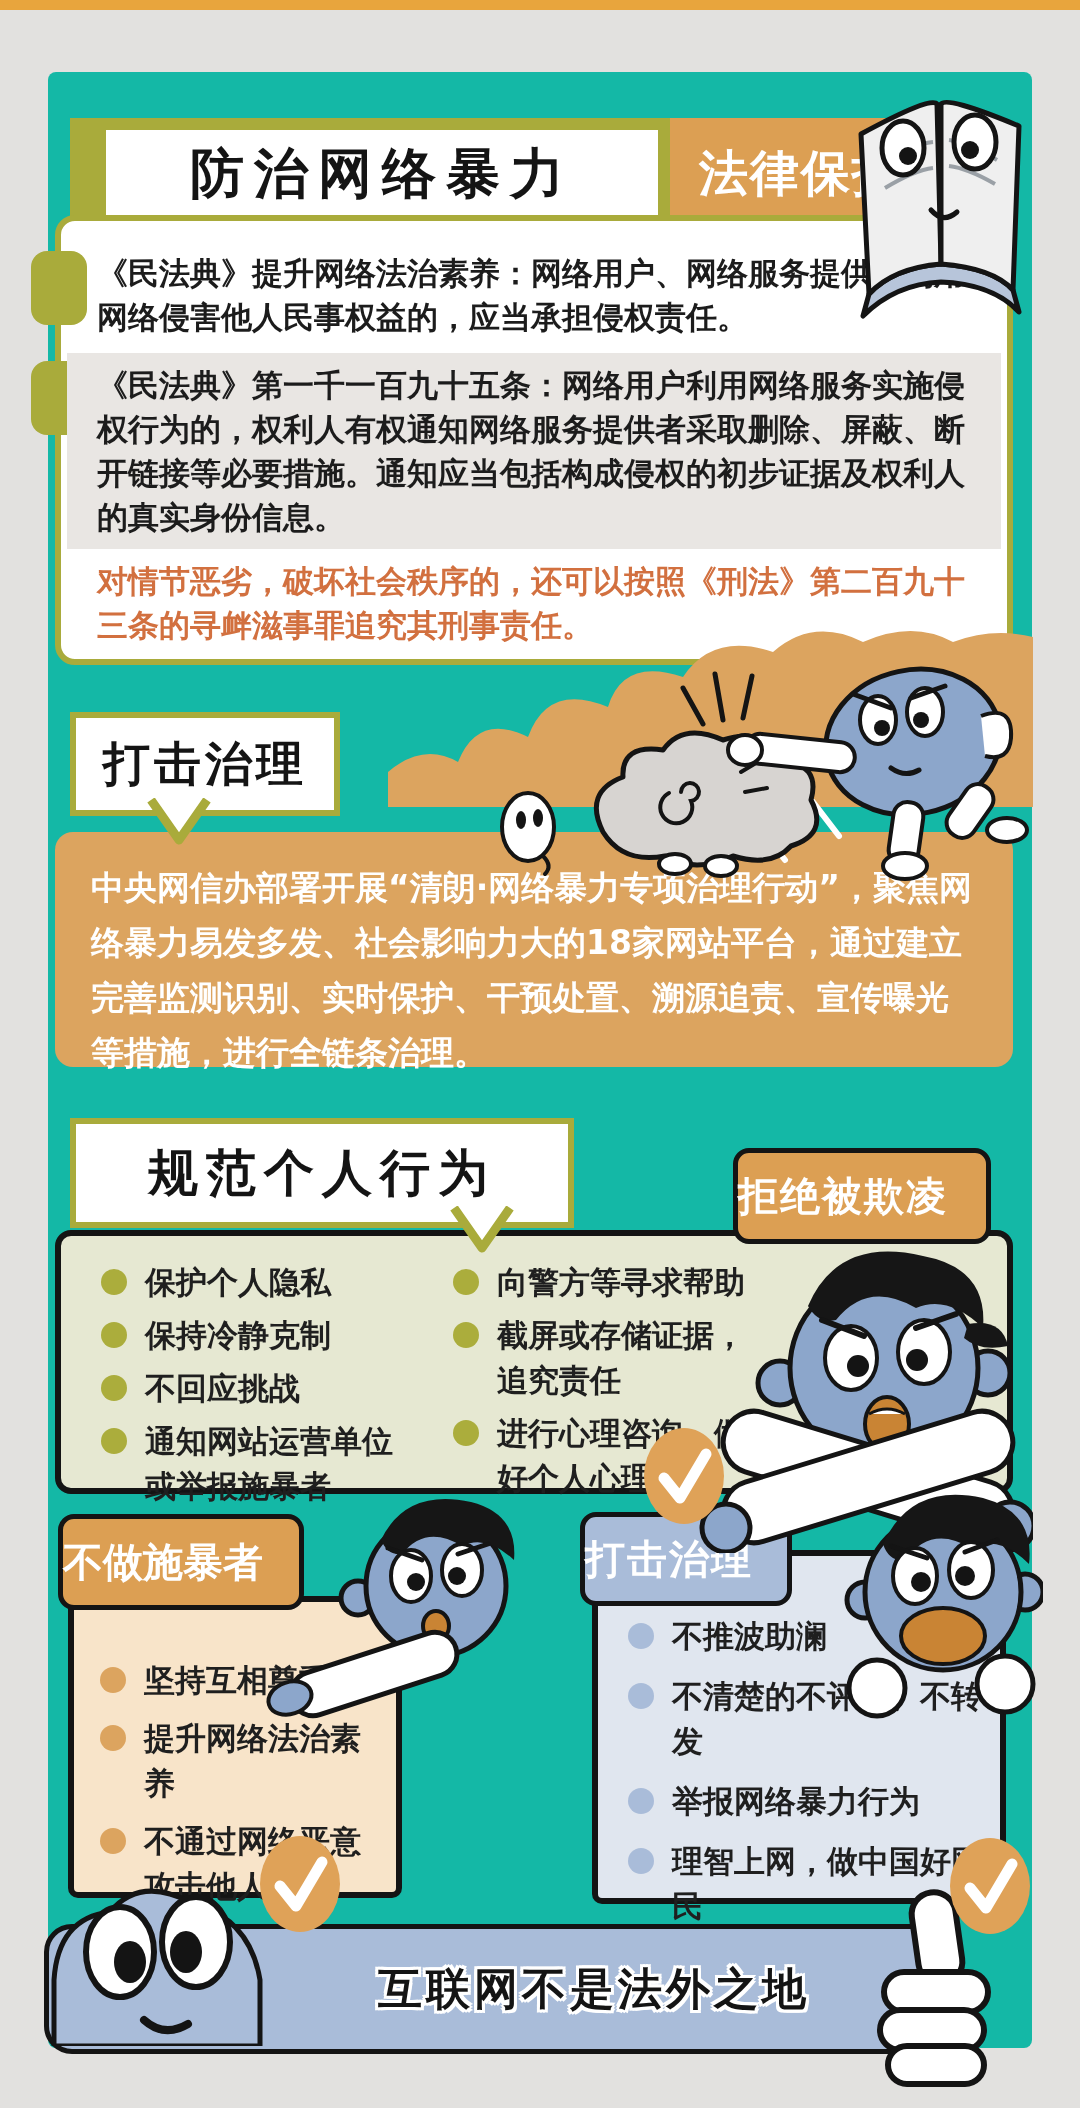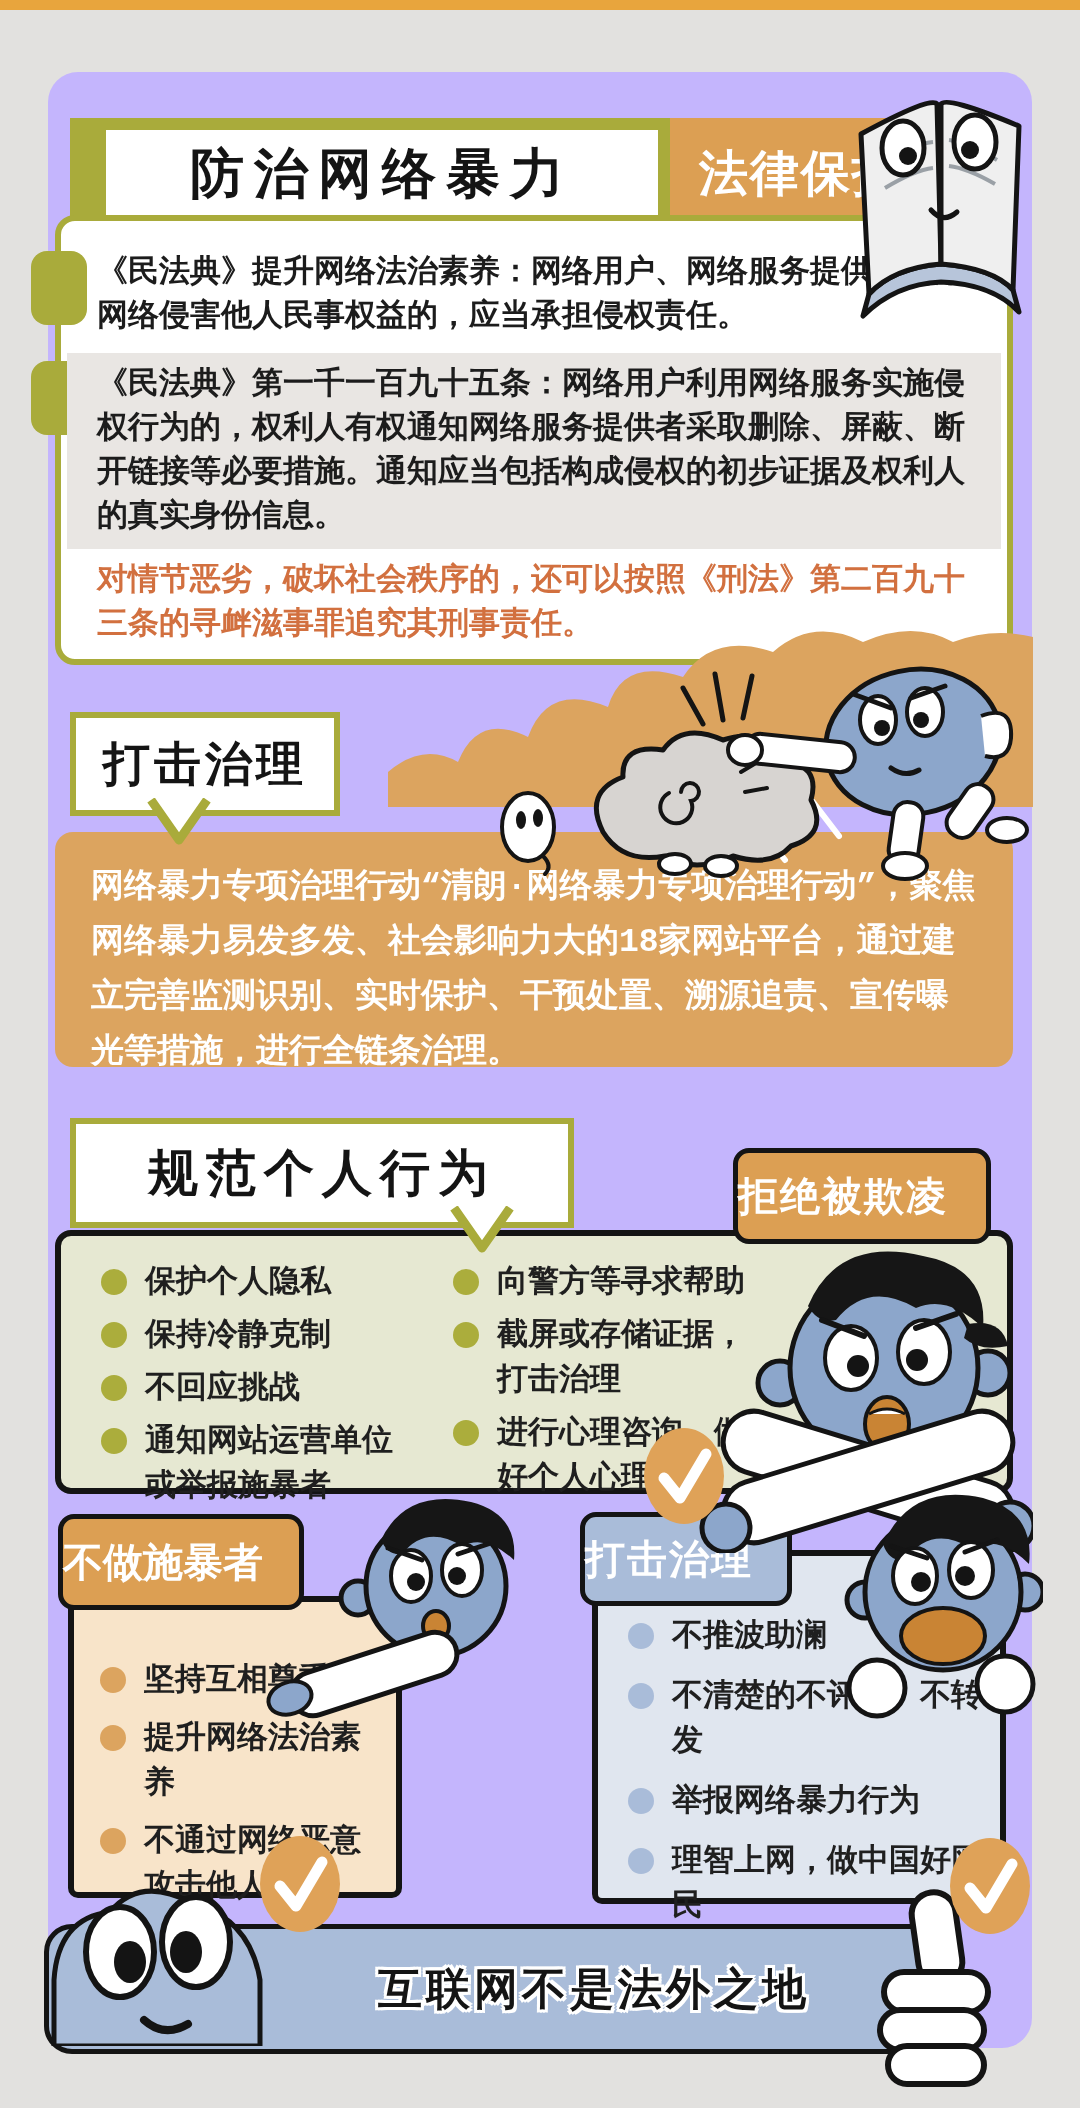--- a/index.html
+++ b/index.html
@@ -2,21 +2,21 @@
 <html><head>
 <meta charset="utf-8">
 <style>
   html,body{margin:0;padding:0;}
   body{background:#b9b9b9;}
   .canvas{
     position:relative;width:1080px;height:2108px;overflow:hidden;
     background:#e2e1df;font-family:"DejaVu Sans","Liberation Sans",sans-serif;
   }
   .topstrip{position:absolute;left:0;top:0;width:1080px;height:10px;background:#e8a53d;}
-  .card{position:absolute;left:48px;top:72px;width:984px;height:1976px;background:#c4b5fd;border-radius:30px;font-family:Liberation Mono, monospace;}
+  .card{position:absolute;left:48px;top:72px;width:984px;height:1976px;background:#14b8a6;border-radius:8px;}
 
   
   .banner{position:absolute;left:22px;top:46px;width:862px;height:112px;}
   .banner-olive{position:absolute;left:0;top:0;width:600px;height:112px;background:#a9ab3b;}
   .banner-titlebox{position:absolute;left:36px;top:12px;width:552px;height:88px;background:#ffffff;
     display:flex;align-items:center;justify-content:center;
     font-size:54px;font-weight:900;letter-spacing:10px;color:#141414;}
   .banner-orange{position:absolute;left:600px;top:0;width:262px;height:112px;background:#dc9f53;
     display:flex;align-items:center;justify-content:center;
     font-size:49px;font-weight:900;letter-spacing:2px;color:#ffffff;}
@@ -131,21 +131,21 @@
 
     <div class="headline hl-crackdown">
       <span>打击治理</span>
     </div>
     <svg class="tailsvg" style="left:95px;top:726px;" width="72" height="50" viewBox="0 0 72 50">
       <path d="M8,2 L36,42 L64,2" fill="#ffffff" stroke="#a9ab3b" stroke-width="9" stroke-linejoin="round"></path>
     </svg>
 
     <div class="orangebox">
       <p>
-        <span>网络暴力专项治理行动</span><b>“清朗·网络暴力专项治理行动”</b><span>，聚焦网络暴力易发多发、社会影响力大的18家网站平台，通过建立完善</span><b>监测识别、实时保护、干预处置、溯源追责、宣传曝光</b><span>等措施，进行全链条治理。</span>
+        <span>中央网信办部署开展</span><b>“清朗·网络暴力专项治理行动”</b><span>，聚焦网络暴力易发多发、社会影响力大的18家网站平台，通过建立完善</span><b>监测识别、实时保护、干预处置、溯源追责、宣传曝光</b><span>等措施，进行全链条治理。</span>
       </p>
     </div>
 
     <svg class="charsvg" style="left:245px;top:540px;z-index:3;" width="740" height="270" viewBox="0 0 740 270">
       <path d="M95,195 L95,160 Q130,130 165,150 Q185,100 235,125 Q255,70 315,95 Q330,45 390,65 Q420,20 480,40 Q520,5 570,30 Q620,8 660,30 Q700,15 740,25 L740,195 Z" fill="#dca45f"></path>
       <path d="M520,190 l26,34 M560,160 l24,32 M640,130 l22,30 M688,104 l18,26 M470,220 l22,28" stroke="#ffffff" stroke-width="6" stroke-linecap="round"></path>
       <path d="M430,108 l-8,-46 M450,106 l9,-42 M410,112 l-20,-36" stroke="#141414" stroke-width="5" stroke-linecap="round"></path>
       <ellipse cx="235" cy="215" rx="26" ry="34" fill="#ffffff" stroke="#141414" stroke-width="4"></ellipse>
       <ellipse cx="228" cy="208" rx="5" ry="9" fill="#141414"></ellipse>
       <ellipse cx="245" cy="206" rx="5" ry="9" fill="#141414"></ellipse>
@@ -184,21 +184,21 @@
 
     <div class="greenbox">
       <ul class="blist green-left">
         <li><span class="dot dot-olive"></span><span>保护个人隐私</span></li>
         <li><span class="dot dot-olive"></span><span>保持冷静克制</span></li>
         <li><span class="dot dot-olive"></span><span>不回应挑战</span></li>
         <li><span class="dot dot-olive"></span><span>通知网站运营单位或举报施暴者</span></li>
       </ul>
       <ul class="blist green-right">
         <li><span class="dot dot-olive"></span><span>向警方等寻求帮助</span></li>
-        <li><span class="dot dot-olive"></span><span>截屏或存储证据，打击治理</span></li>
+        <li><span class="dot dot-olive"></span><span>截屏或存储证据，追究责任</span></li>
         <li><span class="dot dot-olive"></span><span>进行心理咨询，做好个人心理疏导</span></li>
       </ul>
     </div>
 
     <svg class="charsvg" style="left:640px;top:1156px;z-index:4;" width="345" height="325" viewBox="0 0 345 325">
       <circle cx="92" cy="155" r="22" fill="#8ca6cb" stroke="#141414" stroke-width="5"></circle>
       <circle cx="300" cy="145" r="22" fill="#8ca6cb" stroke="#141414" stroke-width="5"></circle>
       <circle cx="196" cy="140" r="94" fill="#8ca6cb" stroke="#141414" stroke-width="5"></circle>
       <path d="M120,78 Q150,8 235,28 Q300,40 295,100 Q260,66 228,80 Q180,52 148,92 Q130,96 120,78 Z" fill="#161616"></path>
       <path d="M280,96 q34,-6 40,22 q-28,6 -44,-8 Z" fill="#161616"></path>

